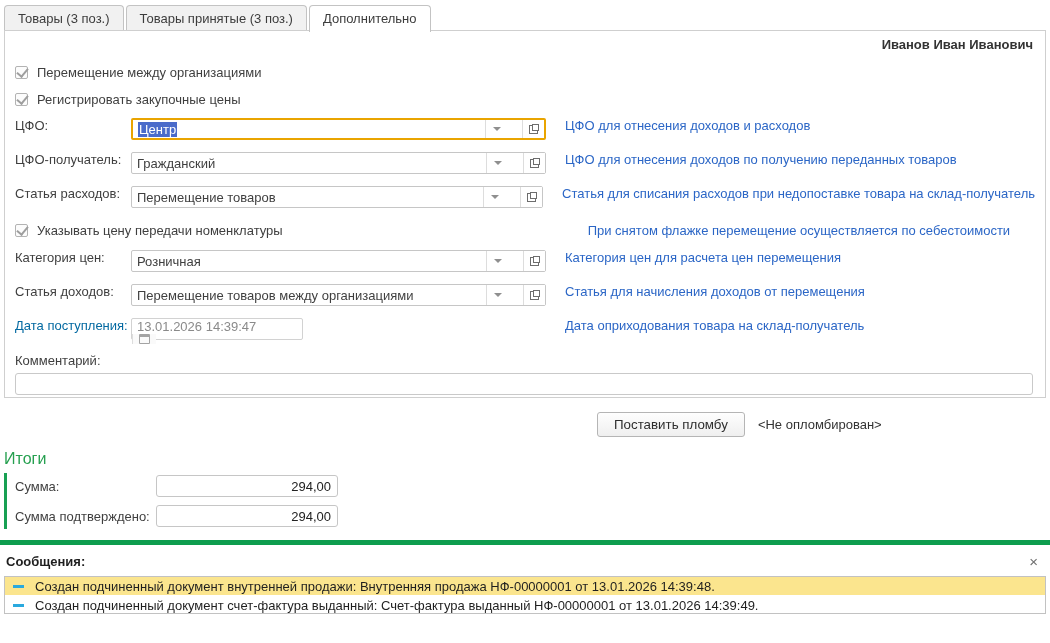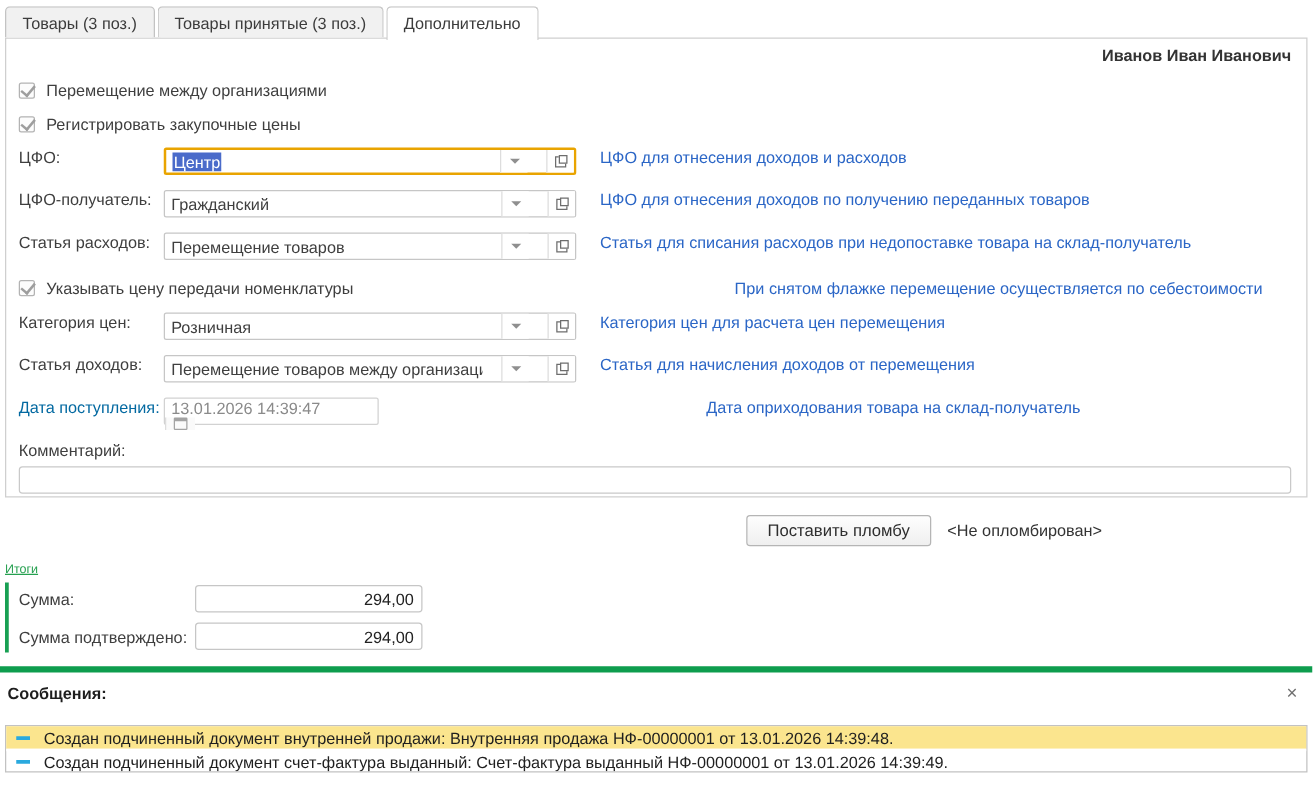--- a/index.html
+++ b/index.html
@@ -18,21 +18,21 @@
 
   .cbrow { display: flex; align-items: center; margin: 13px 0 0 0; height: 14px; }
   .cb { width: 13px; height: 13px; border: 1px solid #b3b3b3; border-radius: 2px; background: #fcfcfc; position: relative; margin-right: 9px; flex: 0 0 auto; }
   .cb::after { content: ""; position: absolute; left: 3px; top: -1px; width: 5px; height: 9px;
     border: solid #9e9e9e; border-width: 0 2px 2px 0; transform: rotate(40deg); }
 
   .frow { display: flex; align-items: flex-start; margin-top: 12px; height: 22px; }
   .flabel { width: 116px; flex: 0 0 auto; }
   .flabel.disabled { color: #0369a1; }
 
-  .combo { display: flex; align-items: stretch; width: 330px; height: 22px; border: 1px solid #c6c6c6; border-radius: 2px; background: #fff; gap: 15px; }
+  .combo { display: flex; align-items: stretch; width: 415px; height: 22px; border: 1px solid #c6c6c6; border-radius: 2px; background: #fff; gap: 15px; }
   .combo.focused { border: 2px solid #e9a400; }
   .combo-text { flex: 1; display: flex; align-items: center; padding: 0 5px; overflow: hidden; white-space: nowrap; }
   .sel { background: #4a6bca; color: #fff; padding: 0 1px; }
   .cbtn { width: 22px; display: flex; align-items: center; justify-content: center; border-left: 1px solid #ddd; cursor: pointer; background: #fff; }
   .arrow-down { width: 0; height: 0; border-left: 4px solid transparent; border-right: 4px solid transparent; border-top: 4px solid #8f8f8f; }
   .open-glyph { position: relative; width: 10px; height: 10px; }
   .open-glyph::before { content: ""; position: absolute; left: 0; bottom: 0; width: 7px; height: 7px; border: 1px solid #6d6d6d; }
   .open-glyph::after { content: ""; position: absolute; right: 0; top: 0; width: 5px; height: 5px; border: 1px solid #6d6d6d; background: #fff; }
 
   .date-field { display: flex; width: 172px; height: 22px; border: 1px solid #d2d2d2; border-radius: 2px; flex-direction: column; }
@@ -45,31 +45,31 @@
   .comment-label { margin-top: 13px; }
   .comment-input { margin-top: 5px; width: 1018px; height: 22px; border: 1px solid #c9c9c9; border-radius: 3px; background: #fff; }
 
   
   .sealrow { display: flex; align-items: center; margin: 14px 0 0 597px; }
   .seal-btn { border: 1px solid #b5b5b5; border-radius: 3px; background: linear-gradient(#fefefe, #efefef);
     padding: 4px 16px; color: #2e2e2e; cursor: pointer; }
   .seal-status { margin-left: 13px; color: #333; }
 
   
-  .totals-title { color: #26a050; font-size: 10px; margin: 13px 0 5px 4px; text-decoration: underline; }
+  .totals-title { color: #26a050; font-size: 16px; margin: 13px 0 5px 4px; }
   .totals-body { border-left: 3px solid #18a053; margin-left: 4px; padding: 2px 0 2px 8px; }
   .trow { display: flex; align-items: center; margin-bottom: 8px; height: 22px; }
   .trow:last-child { margin-bottom: 0; }
   .tlabel { width: 141px; flex: 0 0 auto; }
   .tvalue { width: 182px; height: 22px; border: 1px solid #c6c6c6; border-radius: 3px;
     display: flex; align-items: center; justify-content: flex-end; padding: 0 6px; color: #222; }
 
   
   .green-divider { height: 5px; background: #0e9d4e; margin-top: 11px; }
-  .msg-header { display: flex; justify-content: space-between; align-items: center; padding: 9px 12px 18px 6px; }
+  .msg-header { display: flex; justify-content: space-between; align-items: center; padding: 9px 12px 7px 6px; }
   .msg-title { font-weight: bold; color: #1e1e1e; }
   .msg-close { color: #707070; font-size: 15px; line-height: 12px; cursor: pointer; }
   .msg-list { margin: 0 4px; border: 1px solid #c2c2c2; background: #fff; }
   .msg-row { display: flex; align-items: center; padding: 0 8px; height: 18px; }
   .msg-row.selected { background: #fbe58e; }
   .msg-row + .msg-row { border-top: 2px solid #fff; }
   .dash { width: 11px; height: 3px; background: #2aa9de; margin-right: 11px; flex: 0 0 auto; }
   .msg-text { color: #1f1f1f; white-space: nowrap; overflow: hidden; }
 </style>
 </head>

